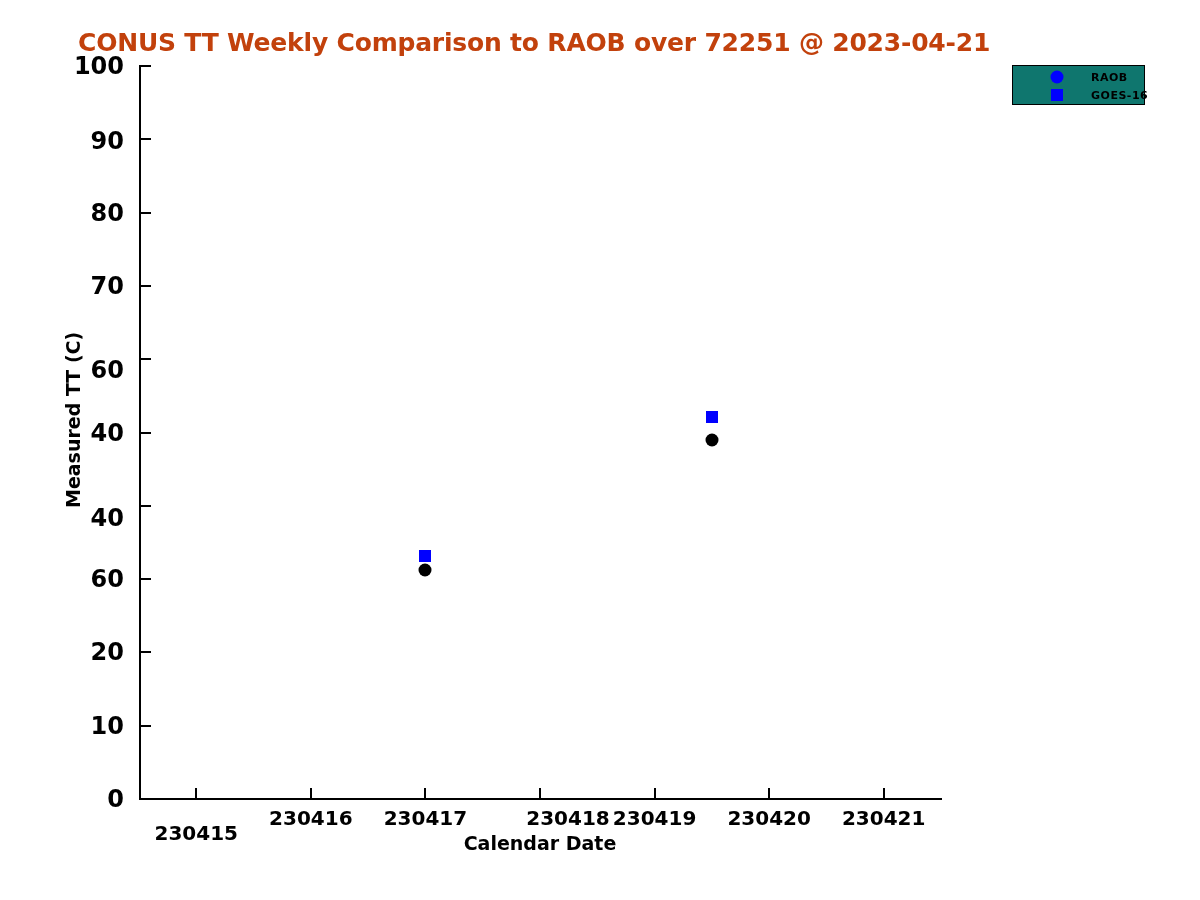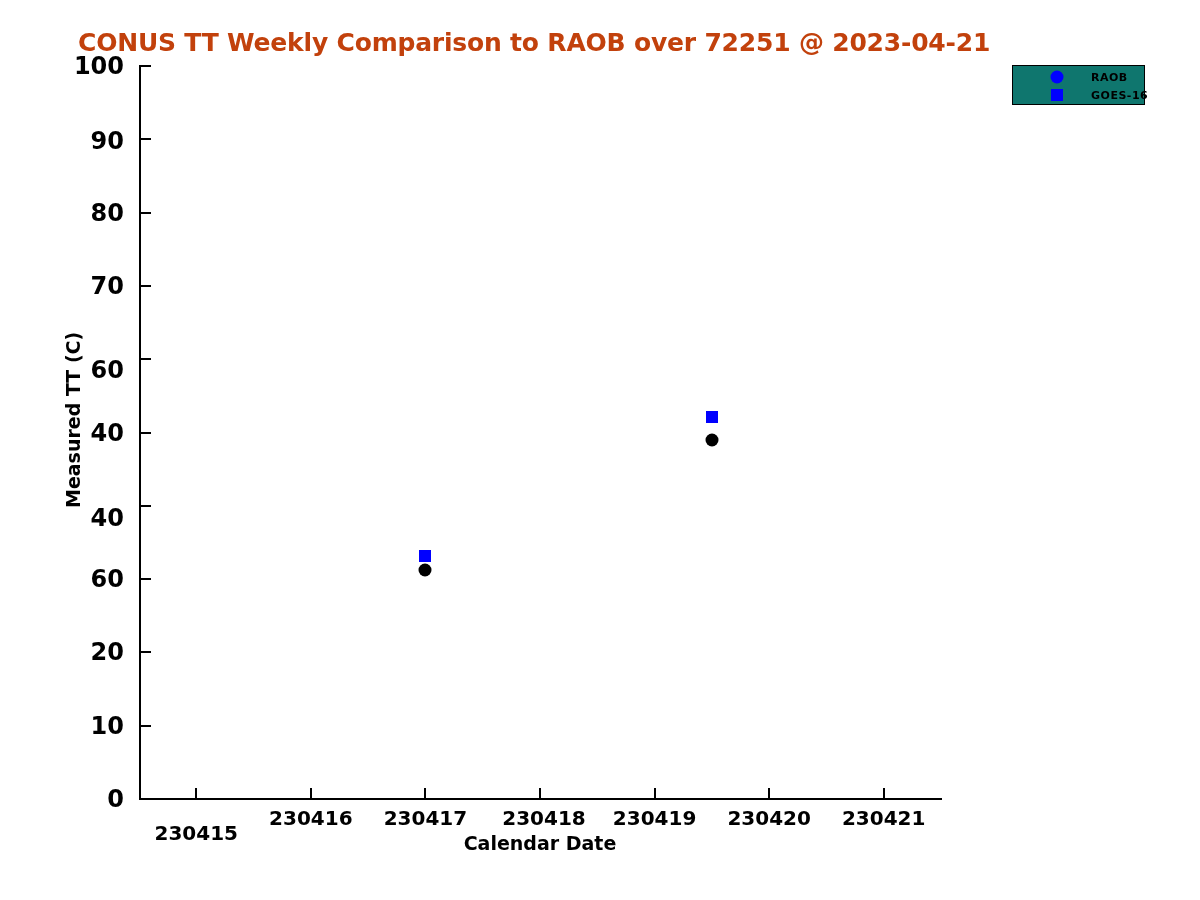--- a/index.html
+++ b/index.html
@@ -203,21 +203,21 @@
     <div class="y-tick-label" style="top: 52px;">100</div>
   </div>
 <div id="x-ticks">
     <div class="x-tick-mark" style="left: 195.286px;"></div>
     <div class="x-tick-label" style="left: 196.286px; margin-top: 15px;">230415</div>
     <div class="x-tick-mark" style="left: 309.857px;"></div>
     <div class="x-tick-label" style="left: 310.857px;">230416</div>
     <div class="x-tick-mark" style="left: 424.429px;"></div>
     <div class="x-tick-label" style="left: 425.429px;">230417</div>
     <div class="x-tick-mark" style="left: 539px;"></div>
-    <div class="x-tick-label" style="left: 544px;">230418</div>
+    <div class="x-tick-label" style="left: 568px;">230418</div>
     <div class="x-tick-mark" style="left: 653.571px;"></div>
     <div class="x-tick-label" style="left: 654.571px;">230419</div>
     <div class="x-tick-mark" style="left: 768.143px;"></div>
     <div class="x-tick-label" style="left: 769.143px;">230420</div>
     <div class="x-tick-mark" style="left: 882.714px;"></div>
     <div class="x-tick-label" style="left: 883.714px;">230421</div>
   </div>
 
 <div id="ylabel">Measured TT (C)</div>
 

